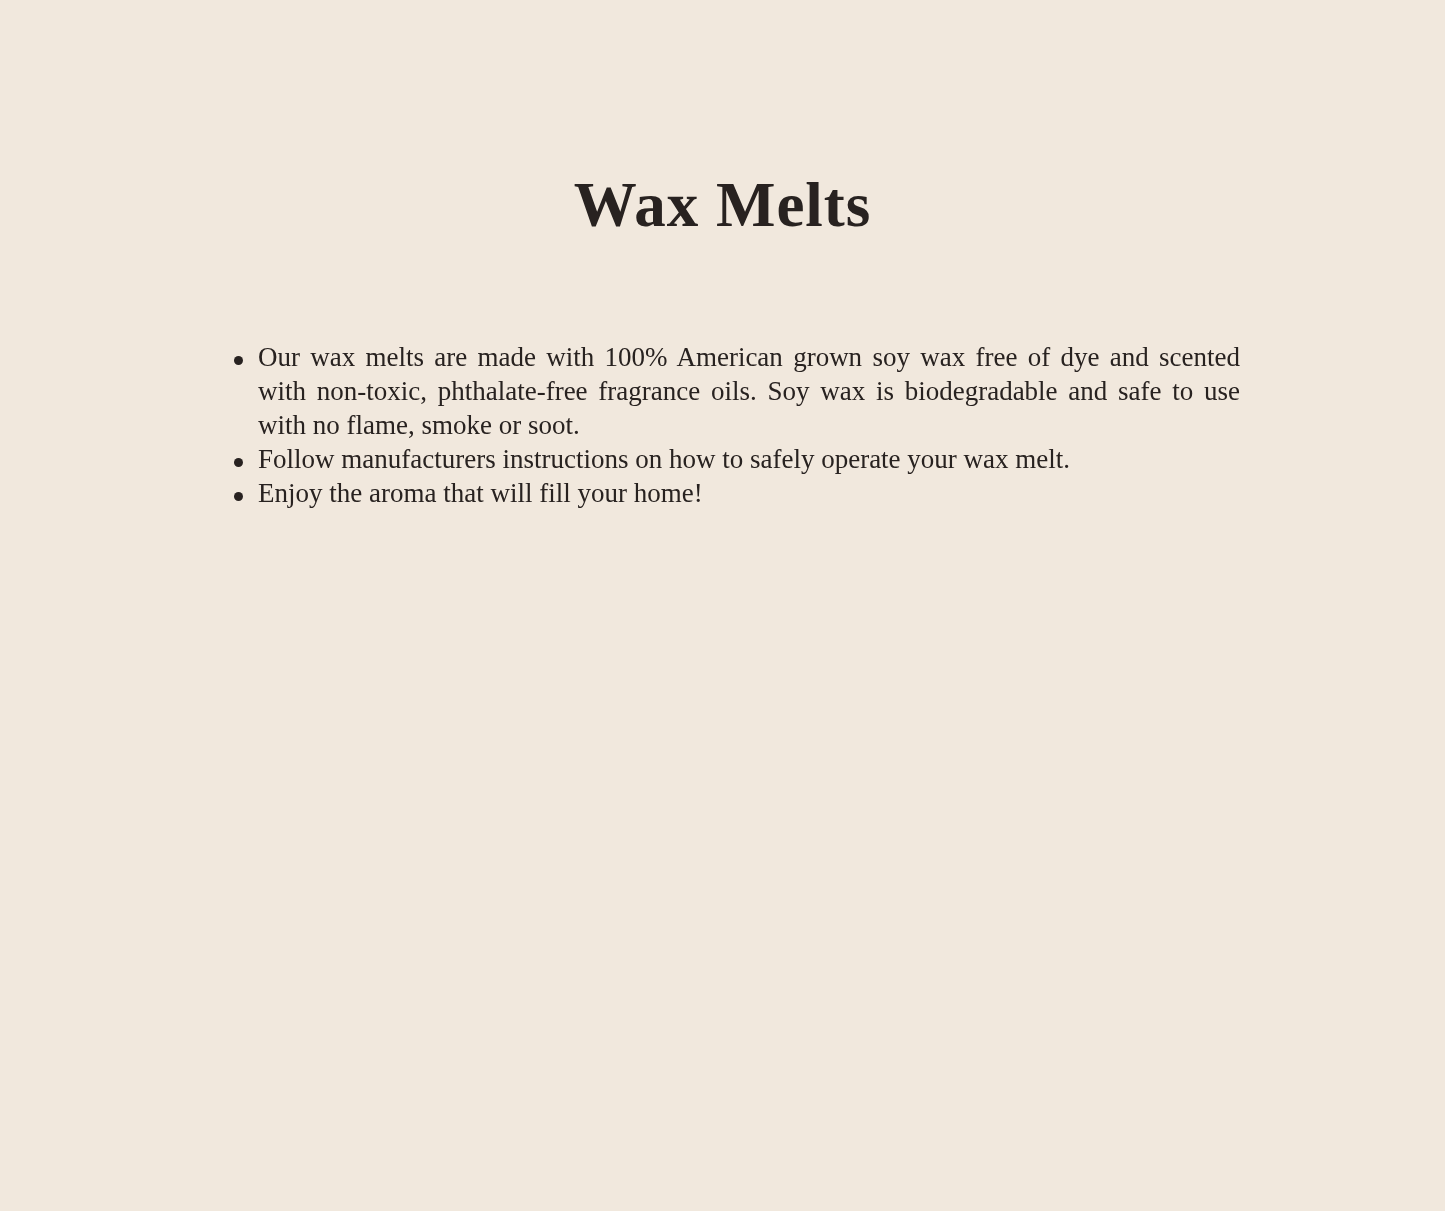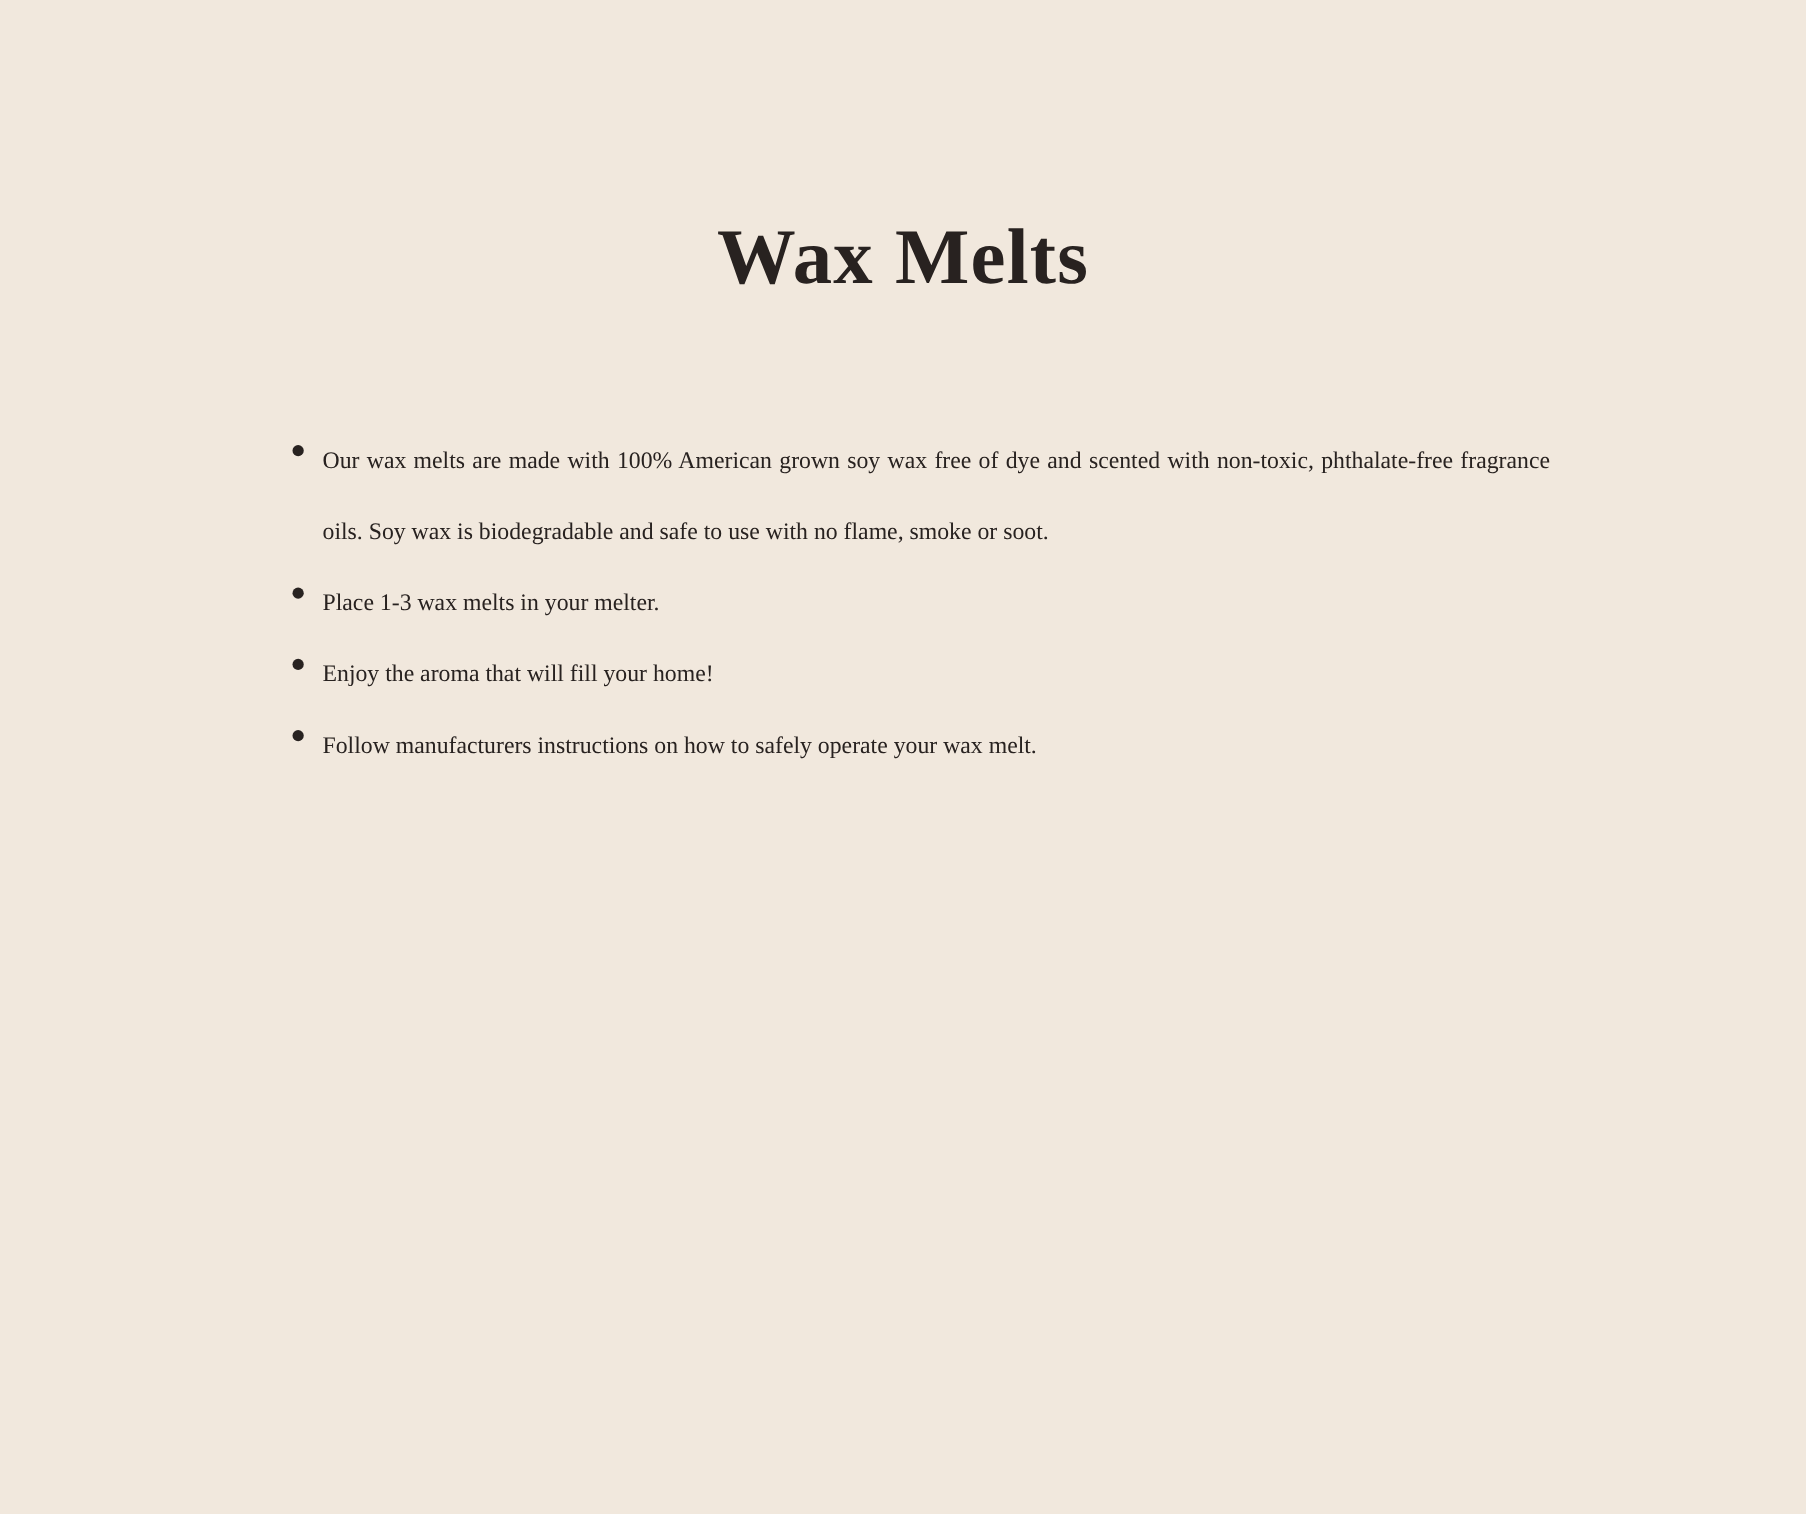--- a/index.html
+++ b/index.html
@@ -23,22 +23,22 @@
     font-size:63px;
     line-height:70px;
     font-weight:bold;
     text-align:center;
     letter-spacing:1px;
     color:var(--text);
   }
   .bullet-list{
     list-style:none;
     margin:100px 205px 0 233px; 
-    font-size:19px;
-    line-height:57px;
+    font-size:27px;
+    line-height:34px;
   }
   .bullet-item{
     position:relative;
     padding-left:25px;
     text-align:justify;
     color:var(--text);
   }
   .bullet-item::before{
     content:"";
     position:absolute;
@@ -51,17 +51,16 @@
   }
 </style>
 </head>
 <body>
 
 <div class="page">
   <h1 class="title">Wax Melts</h1>
 
   <ul class="bullet-list">
     <li class="bullet-item">Our wax melts are made with 100% American grown soy wax free of dye and scented with non-toxic, phthalate-free fragrance oils. Soy wax is biodegradable and safe to use with no flame, smoke or soot.</li>
-      <li class="bullet-item">Place 1-3 wax melts in your melter.</li>
+      <li class="bullet-item">Follow manufacturers instructions on how to safely operate your wax melt.</li>
       <li class="bullet-item">Enjoy the aroma that will fill your home!</li>
-      <li class="bullet-item">Follow manufacturers instructions on how to safely operate your wax melt.</li>
   </ul>
 </div>
 
 </body></html>

